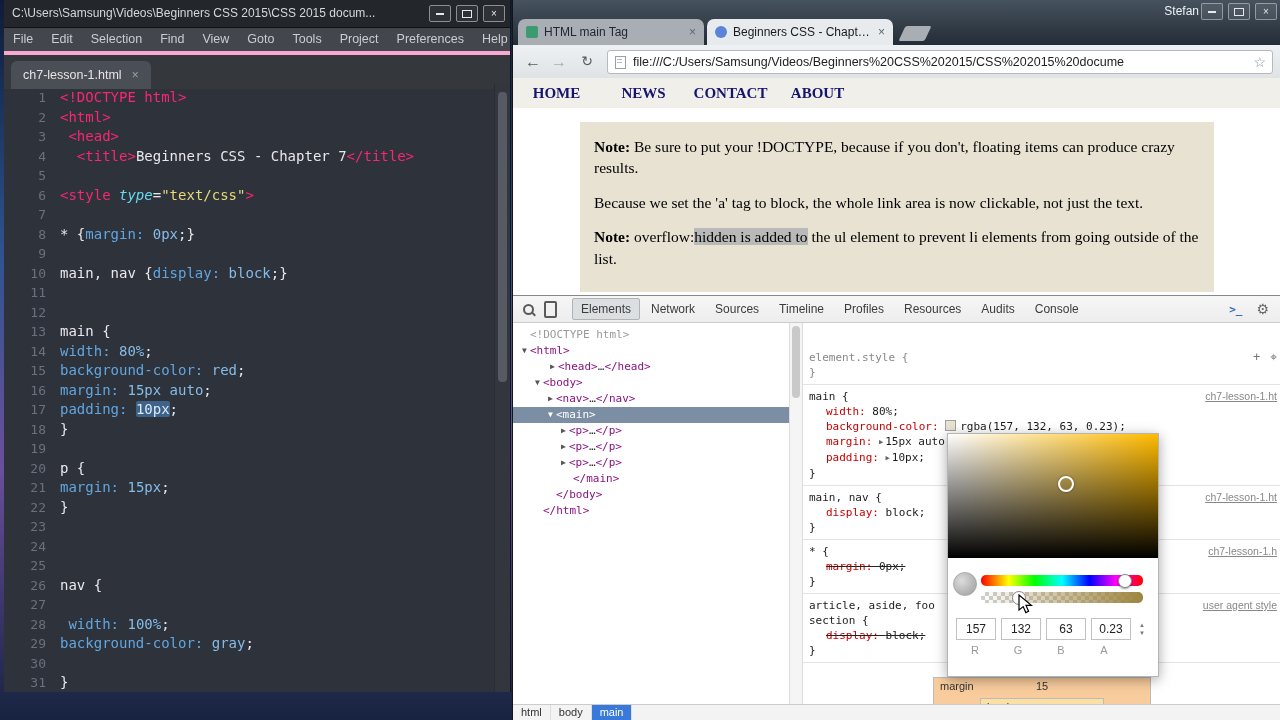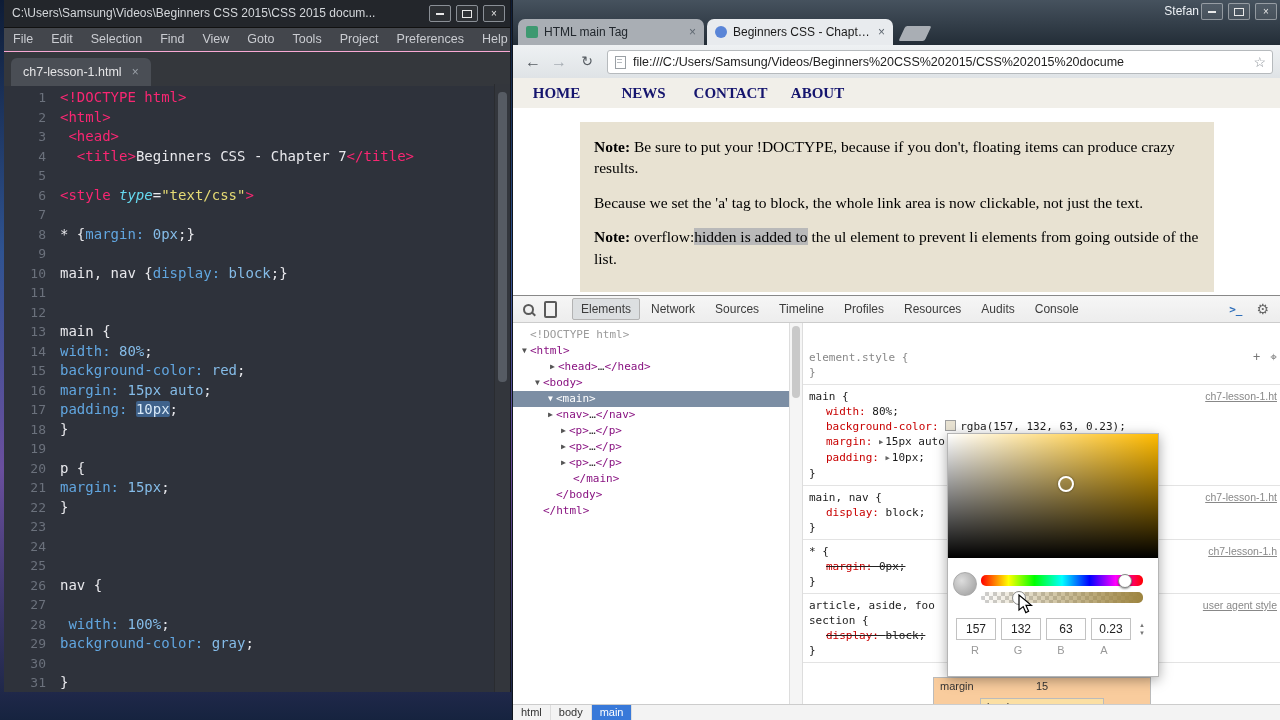--- a/index.html
+++ b/index.html
@@ -6,21 +6,21 @@
   .screen{position:relative;width:1280px;height:720px;overflow:hidden;
     font-family:"Liberation Sans",sans-serif;
     background:linear-gradient(180deg,#0e1c36 0%,#2f5391 35%,#6a4f9e 65%,#16233f 100%);}
   
   .editor{position:absolute;left:4px;top:0;width:506px;height:692px;background:#2e323b;border-right:1px solid #14161a;}
   .e-title{height:27px;background:#23262b;border-bottom:1px solid #111;color:#d4d7db;font-size:12px;line-height:27px;padding:0 8px;position:relative;white-space:nowrap;overflow:hidden;}
   .winbtns{position:absolute;right:5px;top:5px;display:flex;gap:5px;}
   .wb{width:20px;height:15px;border:1px solid #8a8f96;border-radius:2px;display:flex;align-items:center;justify-content:center;color:#e8e8e8;font-size:10px;line-height:1;background:rgba(255,255,255,.05);}
   .glyph-min{display:block;width:8px;height:2px;background:#e8e8e8;}
   .glyph-max{display:block;width:8px;height:6px;border:1px solid #e8e8e8;}
-  .e-menu{height:23px;background:#43464c;color:#caccd1;font-size:12.5px;line-height:23px;display:flex;border-bottom:1px solid #f9a8d4;align-items:flex-end;}
+  .e-menu{height:23px;background:#43464c;color:#caccd1;font-size:12.5px;line-height:23px;display:flex;border-bottom:4px solid #f9a8d4;align-items:flex-end;}
   .menu-item{padding:0 9px;}
   .e-tabs{height:34px;background:#34373c;padding:6px 0 0 7px;box-sizing:border-box;}
   .e-tab{display:inline-flex;align-items:center;height:28px;background:#4a4e55;border-radius:6px 6px 0 0;padding:0 12px;color:#e4e4e6;font-size:12.5px;gap:10px;}
   .e-tab-x{color:#9aa0a8;font-size:12px;}
   .e-body{position:absolute;top:84px;left:0;right:15px;bottom:0;overflow:hidden;font-family:"DejaVu Sans Mono",monospace;font-size:14px;padding-top:4px;}
   .code-row{display:flex;height:19.5px;line-height:19.5px;}
   .ln{width:42px;text-align:right;padding-right:14px;color:#6b717c;flex:none;font-size:13px;}
   .lc{flex:1;white-space:pre;overflow:hidden;}
   .lc span{white-space:pre;}
   .tk-tag{color:#f92672;}
@@ -385,22 +385,22 @@
           <span class="dt-console">&gt;_</span>
           <span class="dt-gear">⚙</span>
         </span>
       </div>
       <div class="dt-main">
         <div class="dom-pane">
             <div class="dom-row" style="padding-left: 6px;"><span class="dom-arrow"></span><span class="dt-doctype">&lt;!DOCTYPE html&gt;</span></div>
             <div class="dom-row" style="padding-left: 6px;"><span class="dom-arrow">▼</span><span class="dt-tag">&lt;html&gt;</span></div>
             <div class="dom-row" style="padding-left: 34px;"><span class="dom-arrow">▶</span><span class="dt-tag">&lt;head&gt;</span><span class="dt-plain">…</span><span class="dt-tag">&lt;/head&gt;</span></div>
             <div class="dom-row" style="padding-left: 19px;"><span class="dom-arrow">▼</span><span class="dt-tag">&lt;body&gt;</span></div>
+            <div class="dom-row" style="padding-left: 32px;"><span class="dom-arrow">▶</span><span class="dt-tag">&lt;nav&gt;</span><span class="dt-plain">…</span><span class="dt-tag">&lt;/nav&gt;</span></div>
             <div class="dom-row selected" style="padding-left: 32px;"><span class="dom-arrow">▼</span><span class="dt-tag">&lt;main&gt;</span></div>
-            <div class="dom-row" style="padding-left: 32px;"><span class="dom-arrow">▶</span><span class="dt-tag">&lt;nav&gt;</span><span class="dt-plain">…</span><span class="dt-tag">&lt;/nav&gt;</span></div>
             <div class="dom-row" style="padding-left: 45px;"><span class="dom-arrow">▶</span><span class="dt-tag">&lt;p&gt;</span><span class="dt-plain">…</span><span class="dt-tag">&lt;/p&gt;</span></div>
             <div class="dom-row" style="padding-left: 45px;"><span class="dom-arrow">▶</span><span class="dt-tag">&lt;p&gt;</span><span class="dt-plain">…</span><span class="dt-tag">&lt;/p&gt;</span></div>
             <div class="dom-row" style="padding-left: 45px;"><span class="dom-arrow">▶</span><span class="dt-tag">&lt;p&gt;</span><span class="dt-plain">…</span><span class="dt-tag">&lt;/p&gt;</span></div>
             <div class="dom-row" style="padding-left: 49px;"><span class="dom-arrow"></span><span class="dt-tag">&lt;/main&gt;</span></div>
             <div class="dom-row" style="padding-left: 32px;"><span class="dom-arrow"></span><span class="dt-tag">&lt;/body&gt;</span></div>
             <div class="dom-row" style="padding-left: 19px;"><span class="dom-arrow"></span><span class="dt-tag">&lt;/html&gt;</span></div>
           </div>
         <div class="dom-scroll">
           <div class="dom-thumb"></div>
         </div>

